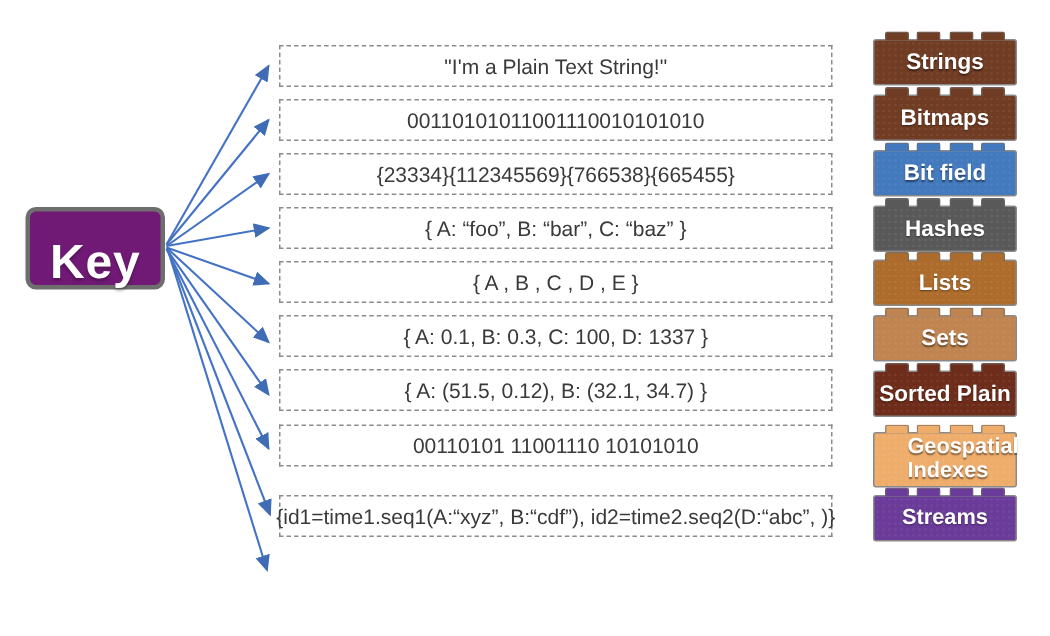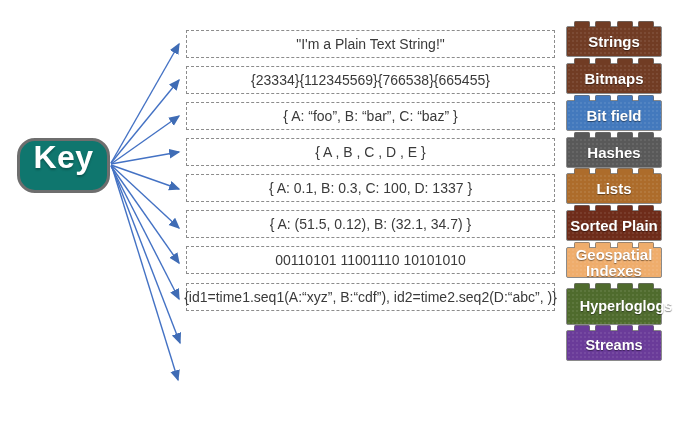--- a/index.html
+++ b/index.html
@@ -3,22 +3,22 @@
 <meta charset="utf-8">
 <style>
   html,body{margin:0;padding:0;background:#fff;}
   #canvas{
     position:relative;width:700px;height:424px;background:#fff;overflow:hidden;
     font-family:"Liberation Sans",sans-serif;
   }
   
   #key-box{
     position:absolute;left:17px;top:138px;width:93px;height:55px;
-    background:#0f766e;border:3px solid #6E6E6E;border-radius:18px;
-    box-sizing:border-box;display:flex;align-items:flex-start;justify-content:center;
+    background:#701a75;border:3px solid #6E6E6E;border-radius:7px;
+    box-sizing:border-box;display:flex;align-items:flex-end;justify-content:center;
   }
   #key-box .key-label{
     color:#fff;font-weight:bold;font-size:32px;letter-spacing:.5px;
     text-shadow:0 2px 2px rgba(0,0,0,.25);line-height:1;
   }
   
   #arrows{position:absolute;left:0;top:0;pointer-events:none;}
   
   #boxes{position:absolute;left:186px;top:0;width:369px;height:424px;}
   .vbox{
@@ -33,23 +33,23 @@
   .vbox:nth-child(4){top:138px}
   .vbox:nth-child(5){top:174px}
   .vbox:nth-child(6){top:210px}
   .vbox:nth-child(7){top:246px}
   .vbox:nth-child(8){top:283px}
   .vbox:nth-child(9){top:330px}
   .vbox:nth-child(10){top:368px;height:24px;font-size:11.5px;font-weight:bold;}
   
   #bricks{position:absolute;left:566px;top:0;width:112px;height:424px;}
   .brick{
-    position:absolute;left:0;width:96px;height:31px;box-sizing:border-box;
+    position:absolute;left:16px;width:96px;height:31px;box-sizing:border-box;
     background-color:var(--bc);border:1px solid #8A8A8A;border-radius:2px;
-    display:flex;align-items:center;justify-content:center;text-align:center;
+    display:flex;align-items:center;justify-content:center;
     color:#fff;font-weight:bold;font-size:15px;line-height:1.05;
     text-shadow:0 1px 1px rgba(0,0,0,.45);
     background-image:radial-gradient(rgba(255,255,255,.08) 1px,transparent 1px);
     background-size:4px 4px;
   }
   .brick:nth-child(1){top:26px}
   .brick:nth-child(2){top:63px}
   .brick:nth-child(3){top:100px}
   .brick:nth-child(4){top:137px}
   .brick:nth-child(5){top:173px}
@@ -95,20 +95,23 @@
 
   <div id="key-box">
     <span class="key-label">Key</span>
   </div>
 
   <div id="boxes">
     <div class="vbox">
         <span>"I'm a Plain Text String!"</span>
       </div>
     <div class="vbox">
+        <span>00110101011001110010101010</span>
+      </div>
+    <div class="vbox">
         <span>{23334}{112345569}{766538}{665455}</span>
       </div>
     <div class="vbox">
         <span>{ A: “foo”, B: “bar”, C: “baz”  }</span>
       </div>
     <div class="vbox">
         <span>{ A , B , C , D , E }</span>
       </div>
     <div class="vbox">
         <span>{ A: 0.1, B: 0.3, C: 100, D: 1337 }</span>
@@ -163,47 +166,47 @@
       </div>
     <div class="brick" style="--bc: #AD6C2B;">
         <div class="studs">
           <span class="stud"></span>
           <span class="stud"></span>
           <span class="stud"></span>
           <span class="stud"></span>
         </div>
         <span>Lists</span>
       </div>
+    <div class="brick" style="--bc: #C08450;">
+        <div class="studs">
+          <span class="stud"></span>
+          <span class="stud"></span>
+          <span class="stud"></span>
+          <span class="stud"></span>
+        </div>
+        <span>Sets</span>
+      </div>
     <div class="brick" style="--bc: #6E2C1A;">
         <div class="studs">
           <span class="stud"></span>
           <span class="stud"></span>
           <span class="stud"></span>
           <span class="stud"></span>
         </div>
         <span>Sorted Plain</span>
       </div>
     <div class="brick" style="--bc: #EFAD6C;">
         <div class="studs">
           <span class="stud"></span>
           <span class="stud"></span>
           <span class="stud"></span>
           <span class="stud"></span>
         </div>
         <span>Geospatial Indexes</span>
       </div>
-    <div class="brick" style="--bc: #4F6B2D;">
-        <div class="studs">
-          <span class="stud"></span>
-          <span class="stud"></span>
-          <span class="stud"></span>
-          <span class="stud"></span>
-        </div>
-        <span>Hyperloglogs</span>
-      </div>
     <div class="brick" style="--bc: #6A3B99;">
         <div class="studs">
           <span class="stud"></span>
           <span class="stud"></span>
           <span class="stud"></span>
           <span class="stud"></span>
         </div>
         <span>Streams</span>
       </div>
   </div>

